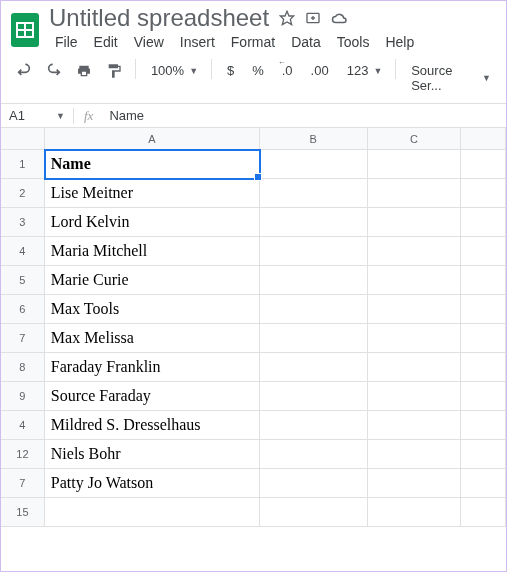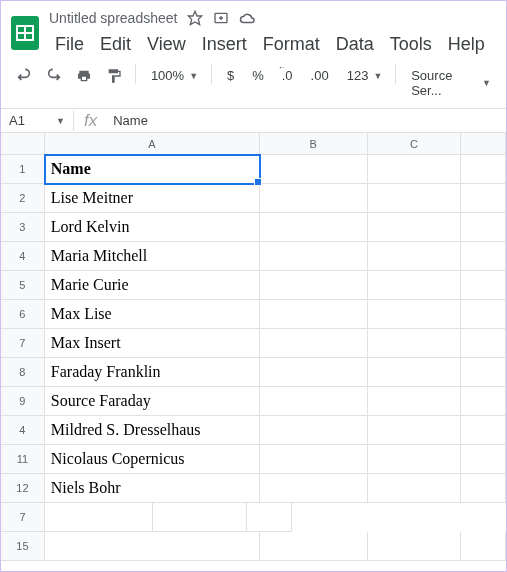--- a/index.html
+++ b/index.html
@@ -3,32 +3,32 @@
 <meta charset="utf-8">
 <style>
 * { box-sizing: border-box; margin: 0; padding: 0; }
 body { font-family: Arial, sans-serif; font-size: 13px; color: #3c4043; background: #fff; width: 507px; height: 572px; overflow: hidden; border: 1px solid #d0bdf0; }
 .header { padding: 6px 8px 0 8px; }
 .title-row { display: flex; align-items: center; gap: 8px; }
 .logo { width: 32px; height: 40px; display: flex; align-items: center; justify-content: center; }
 .logo svg { width: 28px; height: 38px; }
 .title-block { flex: 1; }
 .doc-title { display: flex; align-items: center; gap: 10px; height: 22px; }
-.doc-title span { font-size: 14px; color: #5f6368; }
+.doc-title span { font-size: 24px; color: #5f6368; }
 .title-icon { color: #5f6368; display: flex; align-items: center; }
 .menubar { display: flex; gap: 4px; margin-top: 2px; }
-.menubar span { font-size: 18px; color: #3c4043; padding: 3px 6px; cursor: pointer; }
+.menubar span { font-size: 14px; color: #3c4043; padding: 3px 6px; cursor: pointer; }
 .toolbar { display: flex; align-items: flex-start; padding: 6px 10px; gap: 4px; border-bottom: 1px solid #e0e0e0; }
 .tb-btn { padding: 4px 5px; color: #5f6368; display: flex; align-items: center; cursor: pointer; }
 .tb-sep { width: 1px; height: 20px; background: #e0e0e0; margin: 0 4px; }
 .tb-text { font-size: 13px; color: #3c4043; padding: 0 2px; }
 .chev { font-size: 9px; color: #5f6368; margin-left: 3px; }
 .namebox-row { display: flex; align-items: center; border-bottom: 1px solid #e0e0e0; height: 24px; }
 .namebox { width: 72px; padding: 0 8px; font-size: 13px; font-family: Arial; display: flex; align-items: center; justify-content: space-between; }
-.fx { font-style: italic; color: #9e9e9e; font-family: Liberation Sans, sans-serif; font-size: 17px; padding: 0 10px; border-left: 1px solid #e0e0e0; }
+.fx { font-style: italic; color: #9e9e9e; font-family: Liberation Serif, serif; font-size: 13px; padding: 0 10px; border-left: 1px solid #e0e0e0; }
 .formula { font-size: 13px; padding: 0 6px; font-family: Arial; }
 .grid { position: relative; }
 .col-headers { display: flex; height: 22px; background: #f8f9fa; border-bottom: 1px solid #e0e0e0; }
 .corner { width: 44px; border-right: 1px solid #e0e0e0; background: #f8f9fa; }
 .ch { text-align: center; font-size: 11px; color: #5f6368; line-height: 22px; border-right: 1px solid #e0e0e0; background: #f8f9fa; }
 .ch-a { width: 216px; }
 .ch-b { width: 108px; }
 .ch-c { width: 94px; }
 .ch-d { width: 45px; }
 .row { display: flex; height: 29px; }
@@ -187,28 +187,28 @@
       </div>
       <div class="row">
         <div class="rh">5</div>
         <div class="cell c-a">Marie Curie</div>
         <div class="cell c-b"></div>
         <div class="cell c-c"></div>
         <div class="cell c-d"></div>
       </div>
       <div class="row">
         <div class="rh">6</div>
-        <div class="cell c-a">Max Lise</div>
+        <div class="cell c-a">Max Tools</div>
         <div class="cell c-b"></div>
         <div class="cell c-c"></div>
         <div class="cell c-d"></div>
       </div>
       <div class="row">
         <div class="rh">7</div>
-        <div class="cell c-a">Max Insert</div>
+        <div class="cell c-a">Max Melissa</div>
         <div class="cell c-b"></div>
         <div class="cell c-c"></div>
         <div class="cell c-d"></div>
       </div>
       <div class="row">
         <div class="rh">8</div>
         <div class="cell c-a">Faraday Franklin</div>
         <div class="cell c-b"></div>
         <div class="cell c-c"></div>
         <div class="cell c-d"></div>
@@ -221,35 +221,29 @@
         <div class="cell c-d"></div>
       </div>
       <div class="row">
         <div class="rh">4</div>
         <div class="cell c-a">Mildred S. Dresselhaus</div>
         <div class="cell c-b"></div>
         <div class="cell c-c"></div>
         <div class="cell c-d"></div>
       </div>
       <div class="row">
-        <div class="rh">11</div>
-        <div class="cell c-a">Nicolaus Copernicus</div>
-        <div class="cell c-b"></div>
-        <div class="cell c-c"></div>
-        <div class="cell c-d"></div>
-      </div>
-      <div class="row">
         <div class="rh">12</div>
         <div class="cell c-a">Niels Bohr</div>
         <div class="cell c-b"></div>
         <div class="cell c-c"></div>
         <div class="cell c-d"></div>
       </div>
       <div class="row">
         <div class="rh">7</div>
+        <div class="cell c-a">Patty Jo Watson</div>
         <div class="cell c-b"></div>
         <div class="cell c-c"></div>
         <div class="cell c-d"></div>
       </div>
       <div class="row">
         <div class="rh">15</div>
         <div class="cell c-a"></div>
         <div class="cell c-b"></div>
         <div class="cell c-c"></div>
         <div class="cell c-d"></div>

